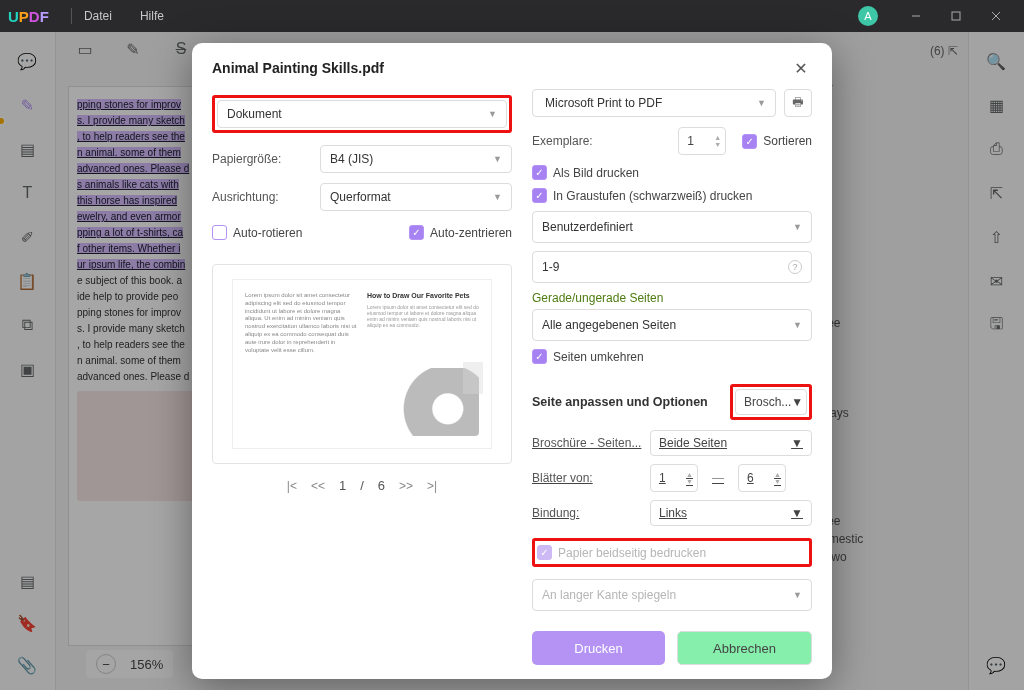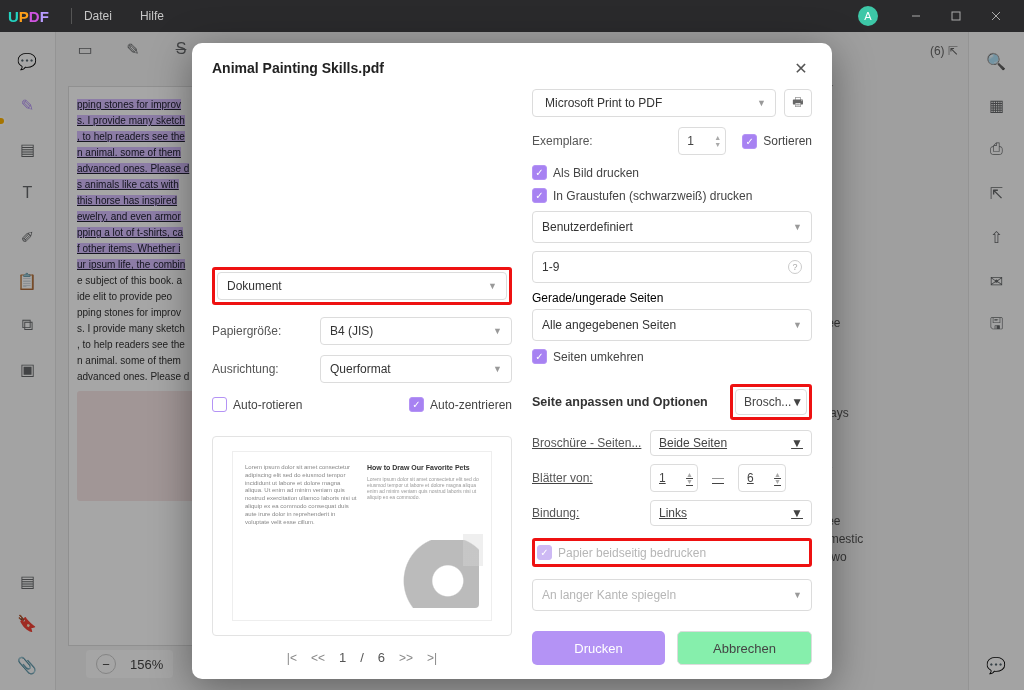--- a/index.html
+++ b/index.html
@@ -39,21 +39,21 @@
 .rightpanel .dd{ margin-top:-4px; display:flex; gap:4px; align-items:center;}
 
 
 .overlay { position:absolute; inset:0; background:rgba(0,0,0,0.35); display:flex; align-items:center; justify-content:center;}
 .modal { width:640px; height:636px; background:#fff; border-radius:10px; box-shadow:0 8px 40px rgba(0,0,0,0.4); display:flex; flex-direction:column; position:relative;}
 .modal-hd { padding:14px 20px 10px; display:flex; align-items:center; justify-content:space-between;}
 .modal-hd .title { font-weight:700; font-size:14px; color:#222;}
 .closebtn { width:22px; height:22px; display:flex; align-items:center; justify-content:center; color:#555; cursor:pointer;}
 .modal-body { flex:1; display:flex; padding:0 20px 14px 20px; gap:20px; overflow:hidden;}
 .col { display:flex; flex-direction:column; font-size:12px; color:#444;}
-.colL { width:300px;justify-content:flex-end; }
+.colL { width:300px; }
 .colR { flex:1; }
 
 .row { display:flex; align-items:center; margin-bottom:10px; gap:8px;}
 .row .lbl { width:100px; color:#555;}
 .sel, .inp { flex:1; height:28px; border:1px solid #dcdcdc; border-radius:4px; background:#fff; display:flex; align-items:center; padding:0 9px; font-size:12px; color:#333; justify-content:space-between;}
 .sel .caret { color:#999; font-size:9px;}
 .chk { width:15px; height:15px; border:1px solid #b493f5; border-radius:3px; display:inline-flex; align-items:center; justify-content:center; background:#a782f2; color:#fff; font-size:10px; margin-right:6px;}
 .chk.off { background:#fff; color:transparent;}
 .chk.disabled { background:#cdb9f4; border-color:#cdb9f4;}
 .chkrow { display:flex; align-items:center; margin-bottom:8px; font-size:12px; color:#444;}
@@ -166,21 +166,21 @@
         <div><span class="hl">n animal. some of them</span></div>
         <div><span class="hl">advanced ones. Please d</span></div>
         <div><span class="hl">s animals like cats with</span></div>
         <div><span class="hl">this horse has inspired</span></div>
         <div><span class="hl">ewelry, and even armor</span></div>
         <div><span class="hl">pping a lot of t-shirts, ca</span></div>
         <div><span class="hl">f other items. Whether i</span></div>
         <div><span class="hl">ur ipsum life, the combin</span></div>
         <div class="txt"></div>
         <div class="txt">e subject of this book. a</div>
-        <div class="txt">ide elit to provide peo</div>
+        <div class="txt">ide help to provide peo</div>
         <div class="txt">pping stones for improv</div>
         <div class="txt">s. I provide many sketch</div>
         <div class="txt">, to help readers see the</div>
         <div class="txt">n animal. some of them</div>
         <div class="txt">advanced ones. Please d</div>
         <div class="docimg"></div>
       </div>
     <div class="zoomctl">
       <span class="zbtn">−</span>
       <span>156%</span>
@@ -314,21 +314,21 @@
             </div>
 
           <div class="sel" style="margin-bottom:8px;">
               <span>Benutzerdefiniert</span>
               <span class="caret">▼</span>
             </div>
           <div class="sel" style="margin-bottom:8px;">
               <span>1-9</span>
               <span class="qicon">?</span>
             </div>
-          <div style="font-size:12px; color:#000000; margin-bottom:4px;">Gerade/ungerade Seiten</div>
+          <div style="font-size:12px; color:#4d7c0f; margin-bottom:4px;">Gerade/ungerade Seiten</div>
           <div class="sel" style="margin-bottom:8px;">
               <span>Alle angegebenen Seiten</span>
               <span class="caret">▼</span>
             </div>
           <div class="chkrow">
               <span class="chk">✓</span>
               <span>Seiten umkehren</span>
             </div>
 
           <div class="fit-head">

